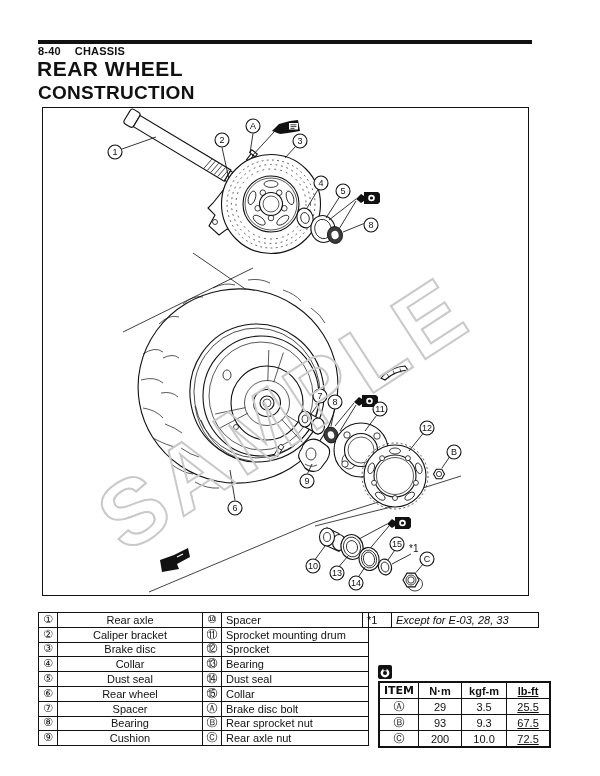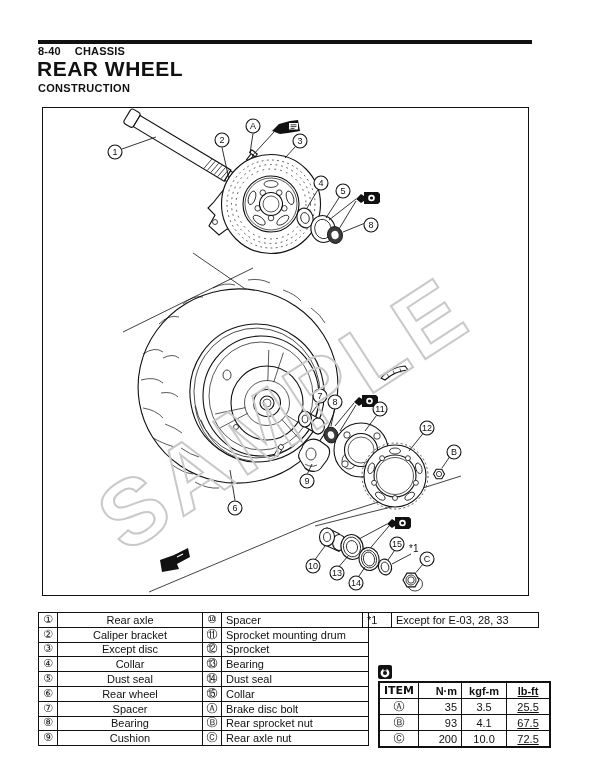--- a/index.html
+++ b/index.html
@@ -2,21 +2,21 @@
 <html><head>
 <meta charset="utf-8">
 <style>
   html,body{margin:0;padding:0;background:#fff;}
   .page{position:relative;width:600px;height:776px;background:#fff;overflow:hidden;
         font-family:"Liberation Sans",sans-serif;color:#111;}
   .hdr{position:absolute;left:38px;top:20px;font-size:11px;font-weight:bold;letter-spacing:0.2px;margin-top:25px;}
   .hdr .sect{margin-left:14px;}
   .hdr-rule{position:absolute;left:38px;top:40px;width:494px;height:4px;background:#111;}
   .title-main{position:absolute;left:37px;top:57px;font-size:21px;font-weight:bold;letter-spacing:0.5px;}
-  .title-sub{position:absolute;left:38px;top:82px;font-size:11px;font-weight:bold;letter-spacing:0.3px;}
+  .title-sub{position:absolute;left:38px;top:82px;font-size:19px;font-weight:bold;letter-spacing:0.3px;}
   .dbox{position:absolute;left:42px;top:107px;width:487px;height:489px;
         border:1.5px solid #111;box-sizing:border-box;background:#fff;}
   .dbox svg{display:block;}
 
   
   .ln{stroke:#111;stroke-width:1.1;fill:none;}
   .thin{stroke:#111;stroke-width:0.7;fill:none;}
   .pt{fill:#fff;stroke:#111;stroke-width:1.1;}
   .ptt{fill:#fff;stroke:#111;stroke-width:0.8;}
   .dk{fill:#3a3a3a;stroke:#111;stroke-width:0.8;}
@@ -30,27 +30,27 @@
 
   
   table{border-collapse:collapse;font-size:11px;color:#111;}
   td,th{border:1px solid #111;padding:0 4px;height:13.8px;line-height:12px;white-space:nowrap;}
   .parts{position:absolute;left:38px;top:612px;border:1.5px solid #111;}
   .parts td.kc{width:14px;text-align:center;font-family:"DejaVu Sans",sans-serif;font-size:11px;padding:0 2px;}
   .parts td.lb1{width:136px;text-align:center;}
   .parts td.lb2{width:138px;}
   .note-tbl{position:absolute;left:362px;top:612px;border:1.5px solid #111;}
   .note-tbl td.mk{width:20px;text-align:left;}
-  .note-tbl td.tx{width:138px;}
+  .note-tbl td.tx{width:138px;font-style:italic;}
   .torque-ic{position:absolute;left:378px;top:665px;width:14px;height:14px;}
   .torque{position:absolute;left:378px;top:681px;border:2px solid #111;}
   .torque th{font-weight:bold;text-align:center;height:15px;}
   .torque td{text-align:center;height:15px;}
   .torque .c0{width:28px;font-family:"DejaVu Sans",sans-serif;}
-  .torque .c1{width:34px;text-align:right;}
+  .torque .c1{width:34px;}
   .torque .c2{width:36px;}
   .torque .c3{width:34px;text-decoration:underline;}
 </style>
 </head>
 <body>
 
 <div class="page">
 
   <div class="hdr">
     <span>8-40</span><span class="sect">CHASSIS</span>
@@ -380,21 +380,21 @@
         <td class="lb2">Spacer</td>
       </tr>
       <tr>
         <td class="kc">②</td>
         <td class="lb1">Caliper bracket</td>
         <td class="kc">⑪</td>
         <td class="lb2">Sprocket mounting drum</td>
       </tr>
       <tr>
         <td class="kc">③</td>
-        <td class="lb1">Except disc</td>
+        <td class="lb1">Brake disc</td>
         <td class="kc">⑫</td>
         <td class="lb2">Sprocket</td>
       </tr>
       <tr>
         <td class="kc">④</td>
         <td class="lb1">Collar</td>
         <td class="kc">⑬</td>
         <td class="lb2">Bearing</td>
       </tr>
       <tr>
@@ -449,28 +449,28 @@
   <table class="torque">
     <tbody>
       <tr>
         <th class="c0">ITEM</th>
         <th class="c1">N·m</th>
         <th class="c2">kgf-m</th>
         <th class="c3">lb-ft</th>
       </tr>
       <tr>
         <td class="c0">Ⓐ</td>
-        <td class="c1">35</td>
+        <td class="c1">29</td>
         <td class="c2">3.5</td>
         <td class="c3">25.5</td>
       </tr>
       <tr>
         <td class="c0">Ⓑ</td>
         <td class="c1">93</td>
-        <td class="c2">4.1</td>
+        <td class="c2">9.3</td>
         <td class="c3">67.5</td>
       </tr>
       <tr>
         <td class="c0">Ⓒ</td>
         <td class="c1">200</td>
         <td class="c2">10.0</td>
         <td class="c3">72.5</td>
       </tr>
     </tbody>
   </table>

